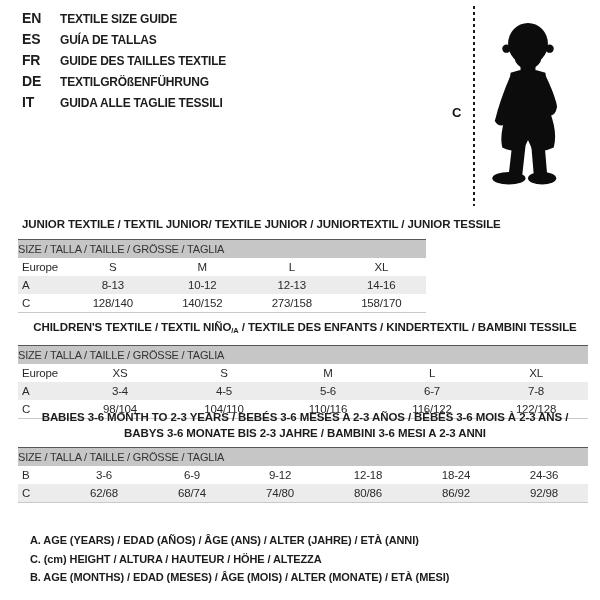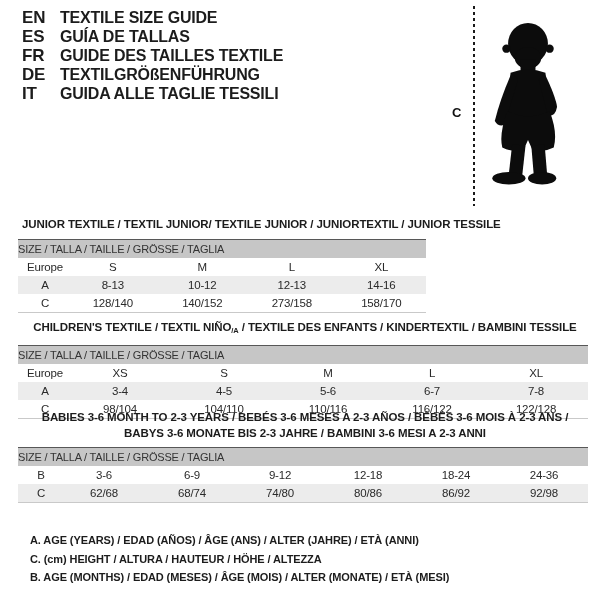--- a/index.html
+++ b/index.html
@@ -6,22 +6,22 @@
   body{
     width:600px;height:600px;background:#ffffff;
     font-family:"Liberation Sans",sans-serif;
     color:#222;letter-spacing:-0.2px;position:relative;overflow:hidden;
   }
   .canvas{position:absolute;inset:0;background:#fff;}
 
   
   .lang-block{position:absolute;left:22px;top:8px;}
   .lang-row{line-height:19px;white-space:nowrap;}
-  .lang-code{display:inline-block;width:38px;font-weight:bold;font-size:17px;color:#1c1c1c;}
-  .lang-label{font-weight:bold;font-size:16px;color:#1c1c1c;}
+  .lang-code{display:inline-block;width:38px;font-weight:bold;font-size:14px;color:#1c1c1c;}
+  .lang-label{font-weight:bold;font-size:12px;color:#1c1c1c;}
 
   
   .figure{position:absolute;left:0;top:0;width:600px;height:215px;}
   .dash{position:absolute;left:473px;top:6px;width:2px;height:200px;
         background:repeating-linear-gradient(to bottom,#1a1a1a 0 3px,transparent 3px 6px);}
   .c-marker{position:absolute;left:452px;top:105px;font-weight:bold;font-size:13px;color:#111;}
   .baby-svg{position:absolute;left:484px;top:7px;}
 
   
   .section{position:absolute;left:18px;}
@@ -37,21 +37,21 @@
               font-size:11.5px;color:#2a2a2a;}
   .section-junior .size-table{margin-top:8px;width:408px;}
   .section-children .size-table{margin-top:9px;width:570px;}
   .section-babies .size-table{margin-top:6px;width:570px;}
   .section-junior col.labelcol{width:50px;}
   .section-children col.labelcol{width:50px;}
   .section-babies col.labelcol{width:42px;}
   .size-table td{height:18px;text-align:center;padding:0;white-space:nowrap;}
   .size-table tr.band td{background:#c6c6c6;border-top:1px solid #575757;
       text-align:left;font-size:11px;color:#333;}
-  .size-table td.rowlabel{text-align:center;padding-left:4px;}
+  .size-table td.rowlabel{text-align:left;padding-left:4px;}
   .size-table tr.shaded td{background:#ececec;}
 
   
   .footnotes{position:absolute;left:30px;top:531px;font-weight:bold;font-size:11px;
              line-height:18.5px;letter-spacing:-0.1px;color:#1c1c1c;}
 </style>
 </head>
 <body>
 
 <div class="canvas">

